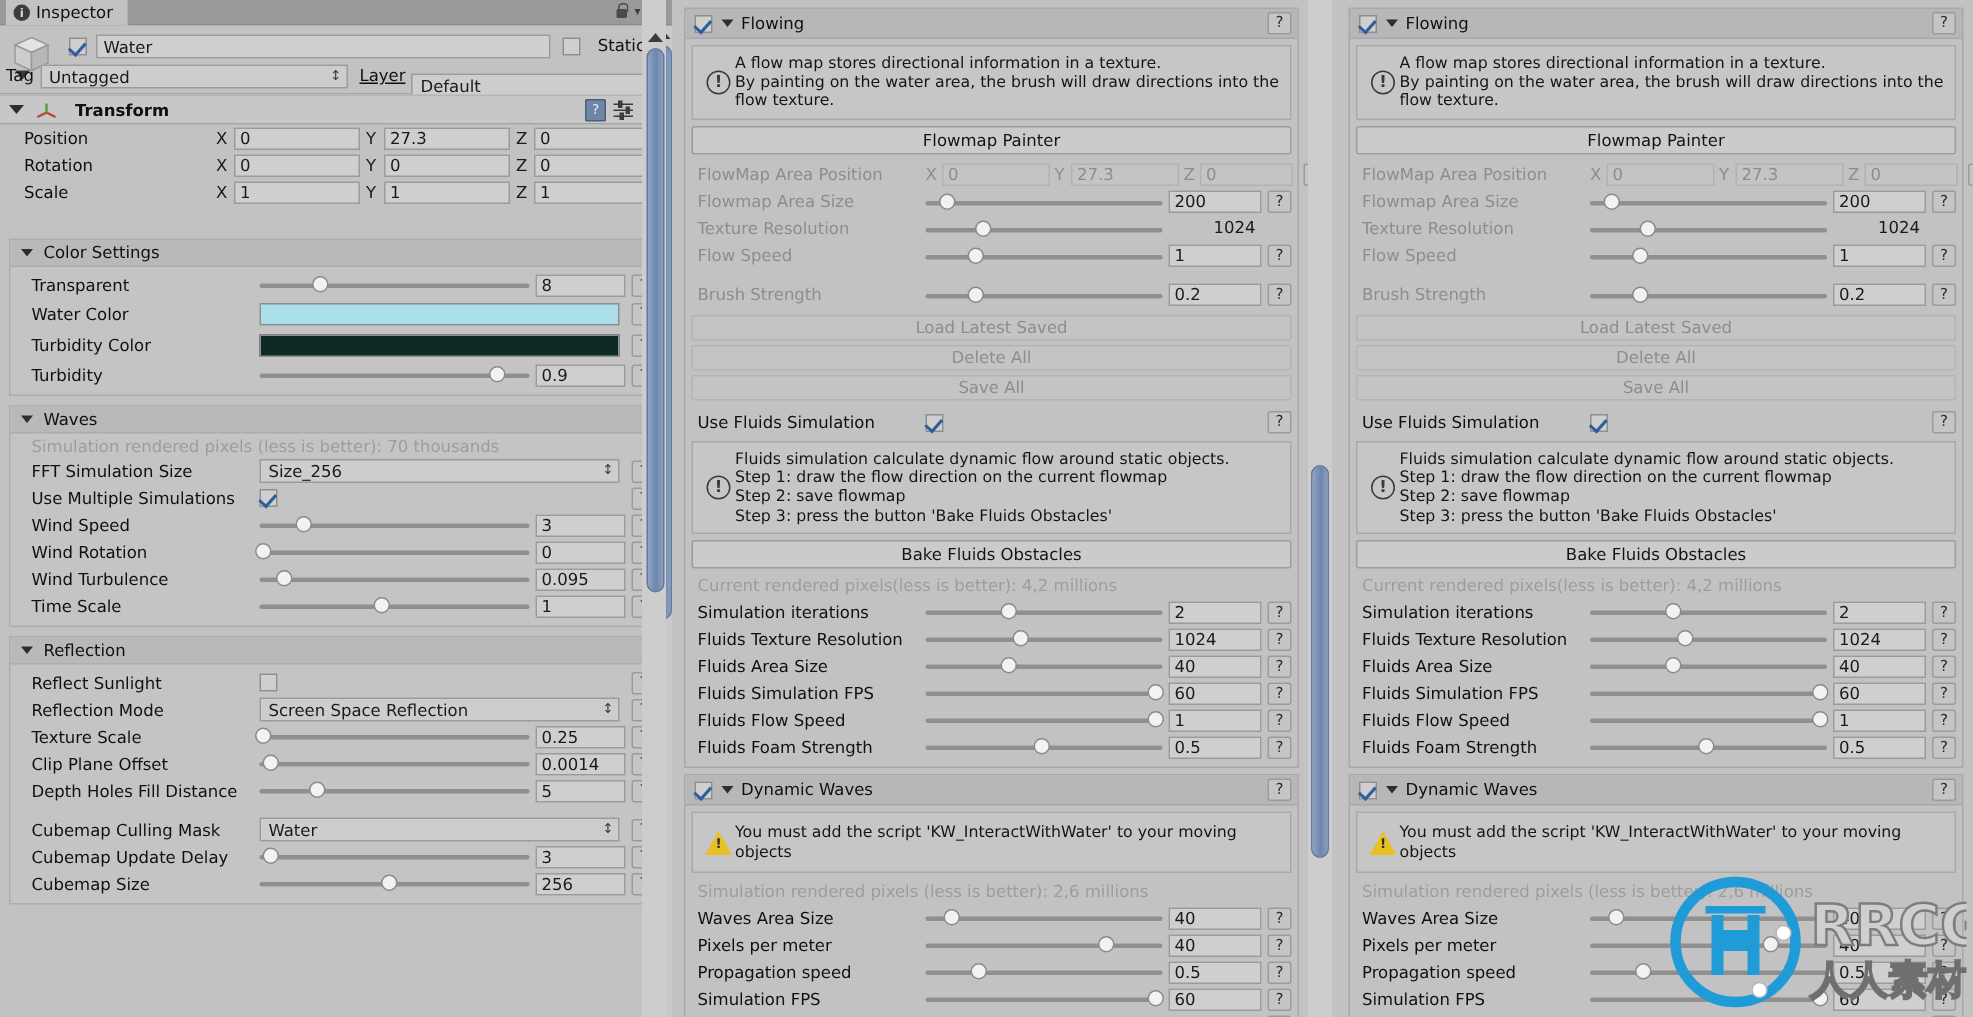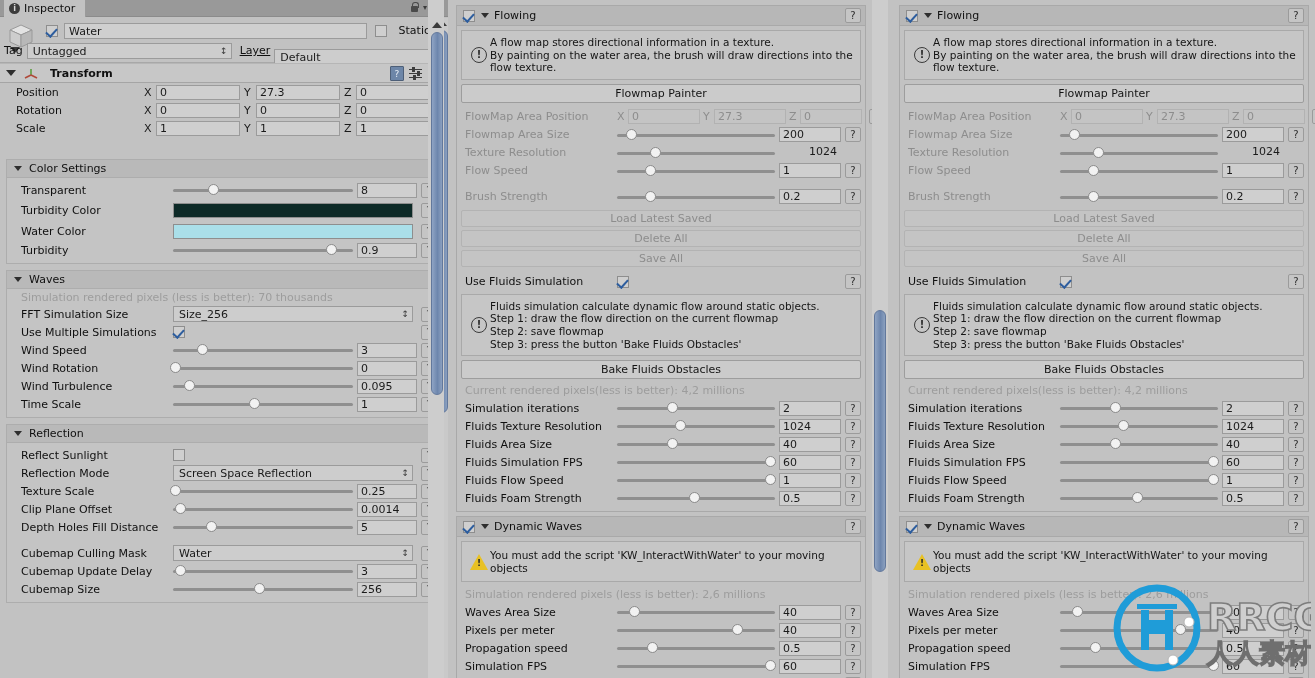--- a/index.html
+++ b/index.html
@@ -296,28 +296,28 @@
     <div class="sect-body">
       <div class="prow">
         <span class="lbl">Transparent</span>
         <span class="slider">
             <span class="track"></span>
             <span class="knob" style="left:22%"></span>
           </span>
         <span class="valbox">8</span>
         <span class="helpbtn">?</span>
       </div>
+      <div class="prow" style="height:20px">
+        <span class="lbl">Water Color</span>
+        <span class="colorbox" style="background:#aadfe9"></span>
+        <span class="helpbtn">?</span>
+      </div>
       <div class="prow" style="height:22px">
         <span class="lbl">Turbidity Color</span>
         <span class="colorbox" style="background:#0d2a27"></span>
-        <span class="helpbtn">?</span>
-      </div>
-      <div class="prow" style="height:20px">
-        <span class="lbl">Water Color</span>
-        <span class="colorbox" style="background:#aadfe9"></span>
         <span class="helpbtn">?</span>
       </div>
       <div class="prow">
         <span class="lbl">Turbidity</span>
         <span class="slider">
             <span class="track"></span>
             <span class="knob" style="left:88%"></span>
           </span>
         <span class="valbox">0.9</span>
         <span class="helpbtn">?</span>

